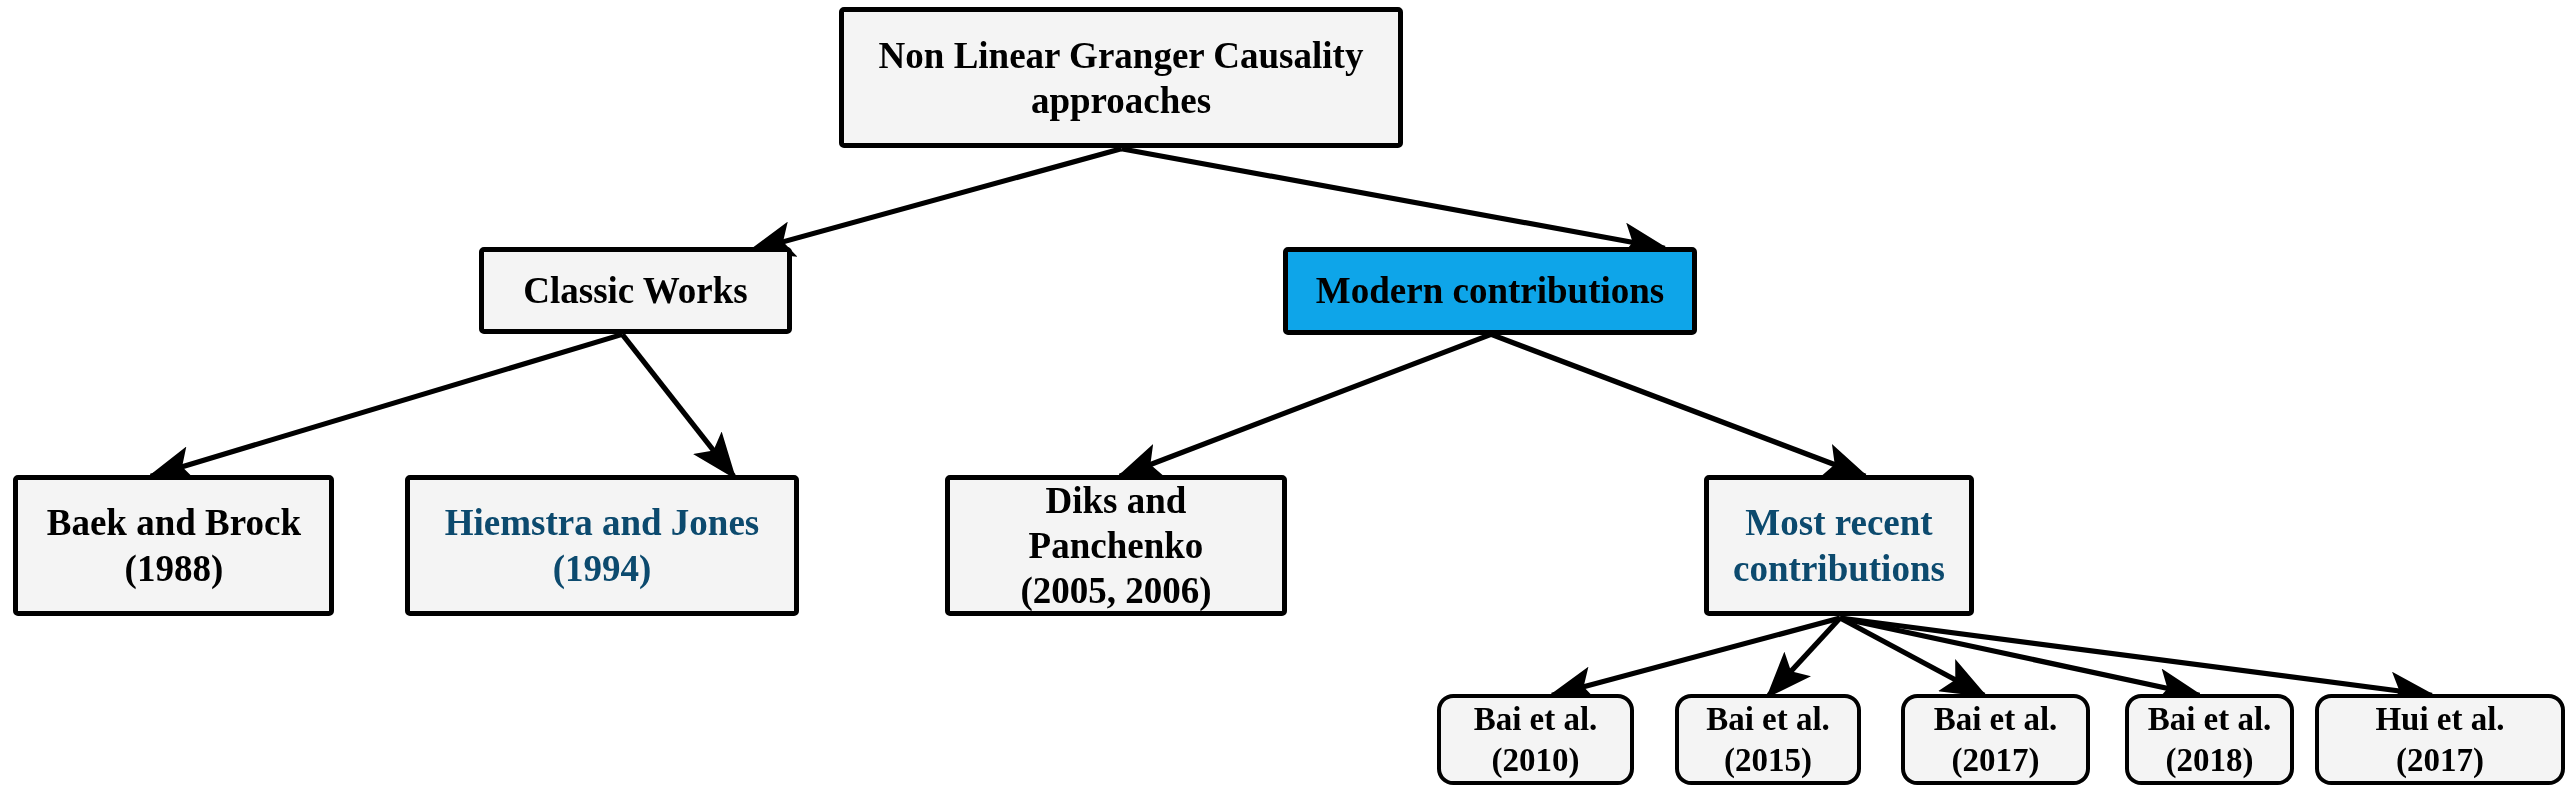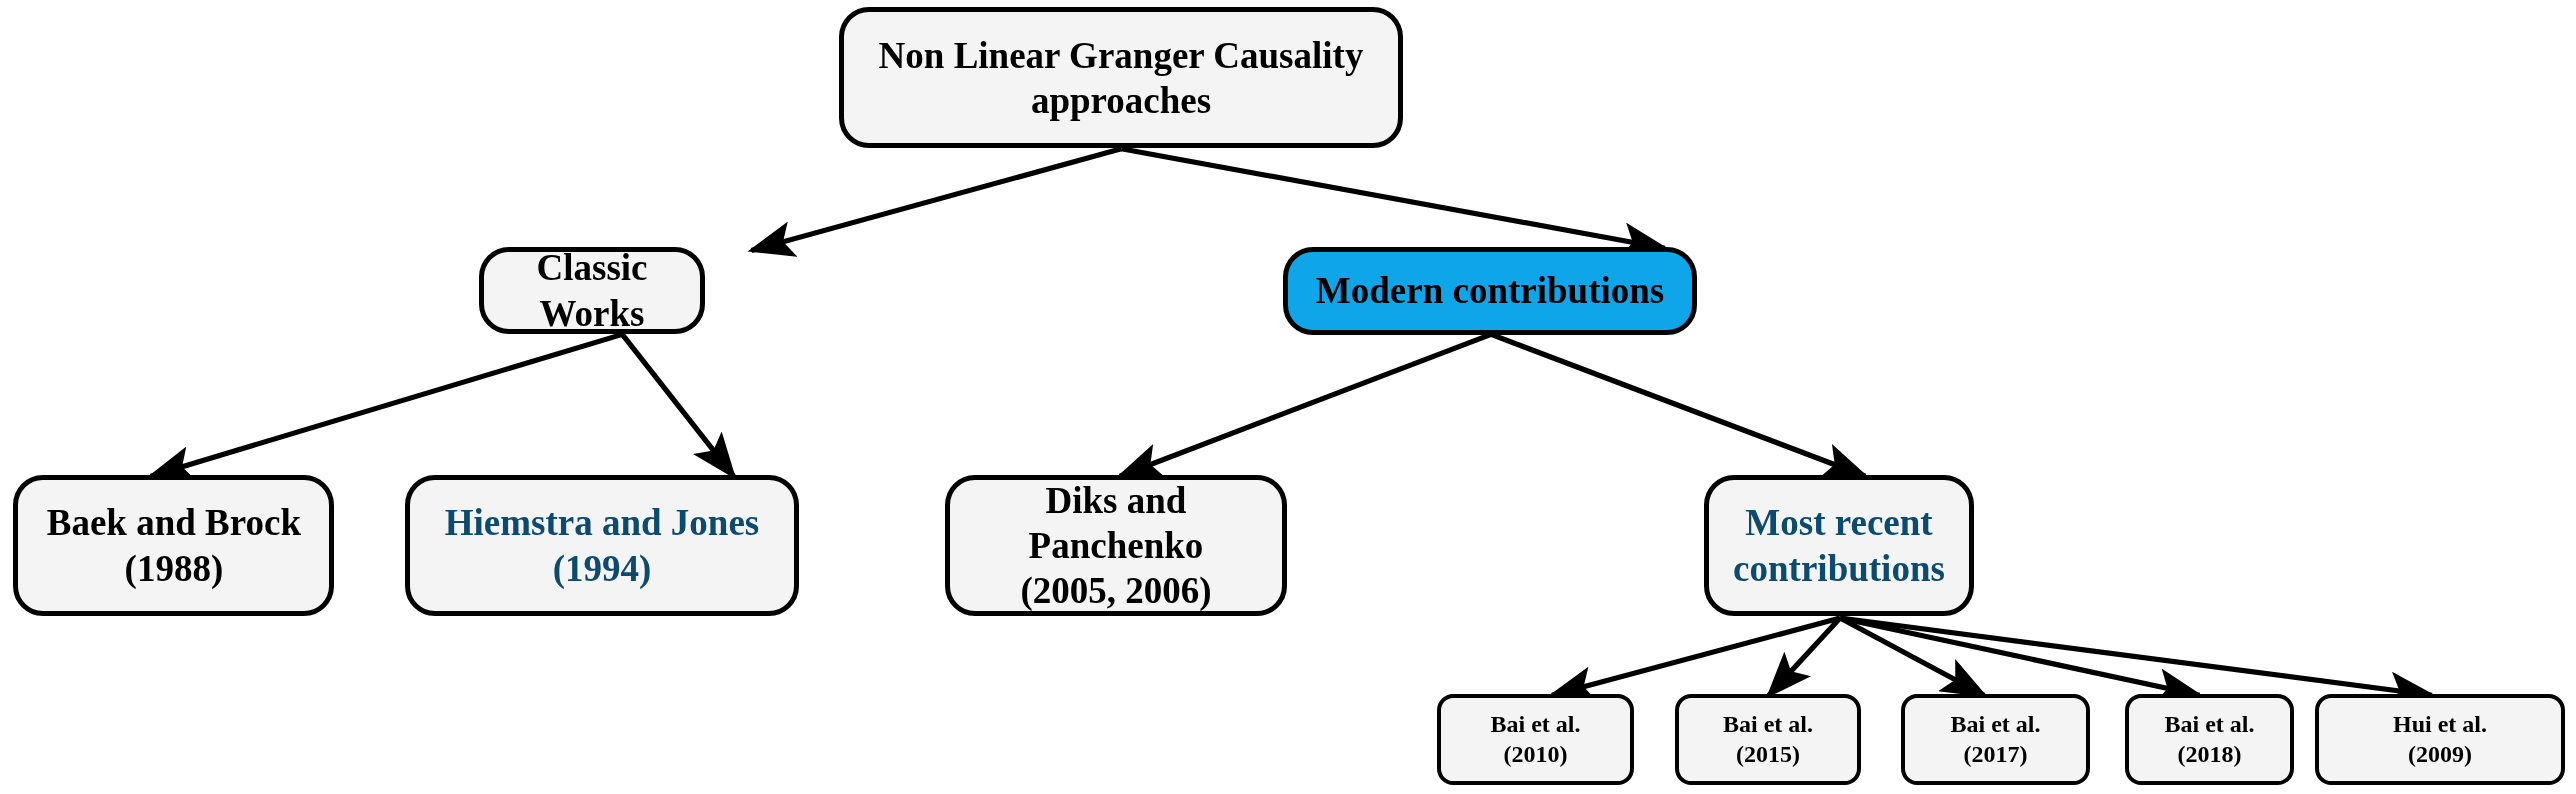--- a/index.html
+++ b/index.html
@@ -23,36 +23,36 @@
     top: 0;
     width: 2576px;
     height: 795px;
     pointer-events: none;
   }
   .node {
     position: absolute;
     box-sizing: border-box;
     background: #f4f4f4;
     border: 5.2px solid #000000;
-    border-radius: 30px;
+    border-radius: 5px;
     display: flex;
     align-items: center;
     justify-content: center;
     text-align: center;
     color: #000000;
     font-weight: bold;
     line-height: 1.22;
     white-space: pre-line;
     padding: 3px 7.4px;
     z-index: 2;
   }
   .node.root      { font-size: 37px; }
   .node.level1    { font-size: 37px; }
   .node.level2    { font-size: 37px; }
-  .node.level3    { font-size: 24px; border-width: 4.5px; border-radius: 16.3px; }
+  .node.level3    { font-size: 33px; border-width: 4.5px; border-radius: 16.3px; }
 </style>
 </head>
 <body>
 
 <div id="canvas">
 
   <svg id="edges" viewBox="0 0 3469 1070" xmlns="http://www.w3.org/2000/svg">
     <defs>
       <marker id="arrowhead" markerWidth="9" markerHeight="7" refX="8.2" refY="3.5" orient="auto" markerUnits="strokeWidth">
         <polygon points="0,0 9,3.5 0,7 1.9,3.5" fill="#000000"></polygon>
@@ -69,36 +69,36 @@
         <line x1="2478" y1="832" x2="2382" y2="936" stroke="#000000" stroke-width="7" marker-end="url(#arrowhead)"></line>
         <line x1="2478" y1="832" x2="2672" y2="936" stroke="#000000" stroke-width="7" marker-end="url(#arrowhead)"></line>
         <line x1="2478" y1="832" x2="2962" y2="936" stroke="#000000" stroke-width="7" marker-end="url(#arrowhead)"></line>
         <line x1="2478" y1="832" x2="3275" y2="936" stroke="#000000" stroke-width="7" marker-end="url(#arrowhead)"></line>
       </g>
   </svg>
 
   <div id="node-group">
       <div class="node root" style="left: 839px; top: 7.4px; width: 564px; height: 141px; background: rgb(244, 244, 244); border-color: rgb(0, 0, 0); color: rgb(0, 0, 0);"><span>Non Linear Granger Causality
 approaches</span></div>
-      <div class="node level1" style="left: 479px; top: 247px; width: 226px; height: 87px; background: rgb(244, 244, 244); border-color: rgb(0, 0, 0); color: rgb(0, 0, 0); align-items: center;"><span>Classic Works</span></div>
+      <div class="node level1" style="left: 479px; top: 247px; width: 313px; height: 87px; background: rgb(244, 244, 244); border-color: rgb(0, 0, 0); color: rgb(0, 0, 0); align-items: center;"><span>Classic Works</span></div>
       <div class="node level1" style="left: 1283px; top: 247px; width: 414px; height: 88px; background: #0ea5e9; border-color: rgb(0, 0, 0); color: rgb(0, 0, 0); justify-content: center;"><span>Modern contributions</span></div>
       <div class="node level2" style="left: 13.4px; top: 475px; width: 321px; height: 141px; background: rgb(244, 244, 244); border-color: rgb(0, 0, 0); color: rgb(0, 0, 0);"><span>Baek and Brock
 (1988)</span></div>
       <div class="node level2" style="left: 405px; top: 475px; width: 394px; height: 141px; background: rgb(244, 244, 244); border-color: rgb(0, 0, 0); color: #0c4a6e;"><span>Hiemstra and Jones
 (1994)</span></div>
       <div class="node level2" style="left: 945px; top: 475px; width: 342px; height: 141px; background: rgb(244, 244, 244); border-color: rgb(0, 0, 0); color: rgb(0, 0, 0);"><span>Diks and Panchenko
 (2005, 2006)</span></div>
       <div class="node level2" style="left: 1704px; top: 475px; width: 270px; height: 141px; background: rgb(244, 244, 244); border-color: rgb(0, 0, 0); color: #0c4a6e;"><span>Most recent
 contributions</span></div>
       <div class="node level3" style="left: 1437px; top: 694px; width: 197px; height: 91px; background: rgb(244, 244, 244); border-color: rgb(0, 0, 0); color: rgb(0, 0, 0);"><span>Bai et al.
 (2010)</span></div>
       <div class="node level3" style="left: 1675px; top: 694px; width: 186px; height: 91px; background: rgb(244, 244, 244); border-color: rgb(0, 0, 0); color: rgb(0, 0, 0);"><span>Bai et al.
 (2015)</span></div>
       <div class="node level3" style="left: 1901px; top: 694px; width: 189px; height: 91px; background: rgb(244, 244, 244); border-color: rgb(0, 0, 0); color: rgb(0, 0, 0);"><span>Bai et al.
 (2017)</span></div>
       <div class="node level3" style="left: 2125px; top: 694px; width: 169px; height: 91px; background: rgb(244, 244, 244); border-color: rgb(0, 0, 0); color: rgb(0, 0, 0);"><span>Bai et al.
 (2018)</span></div>
       <div class="node level3" style="left: 2315px; top: 694px; width: 250px; height: 91px; background: rgb(244, 244, 244); border-color: rgb(0, 0, 0); color: rgb(0, 0, 0);"><span>Hui et al.
-(2009)</span></div>
+(2017)</span></div>
     </div>
 
 </div>
 
 
 </body></html>

